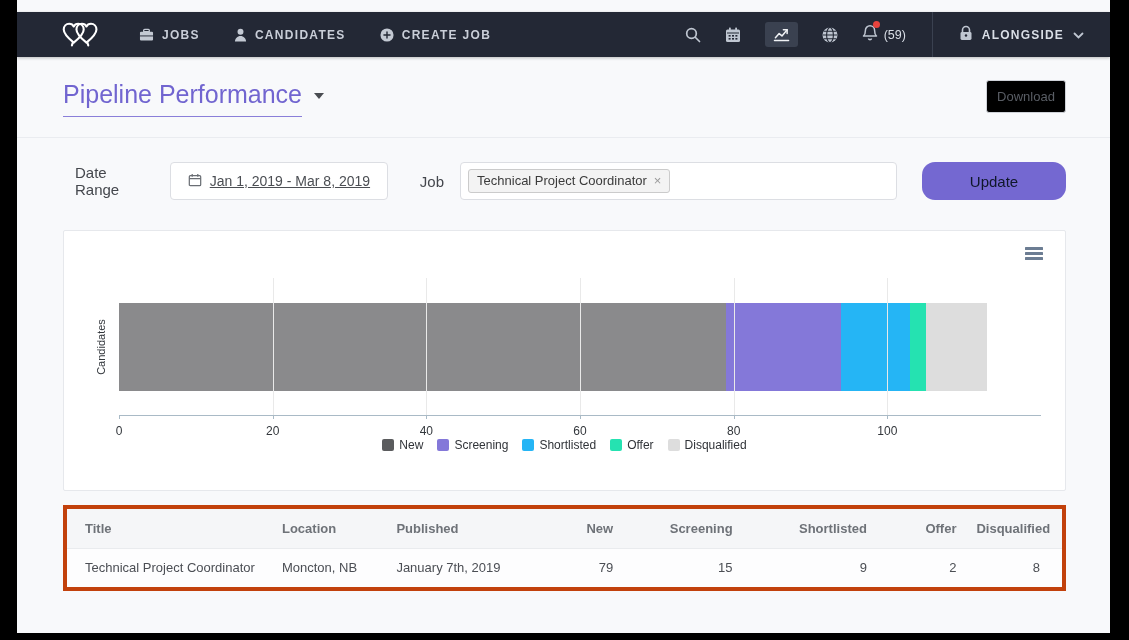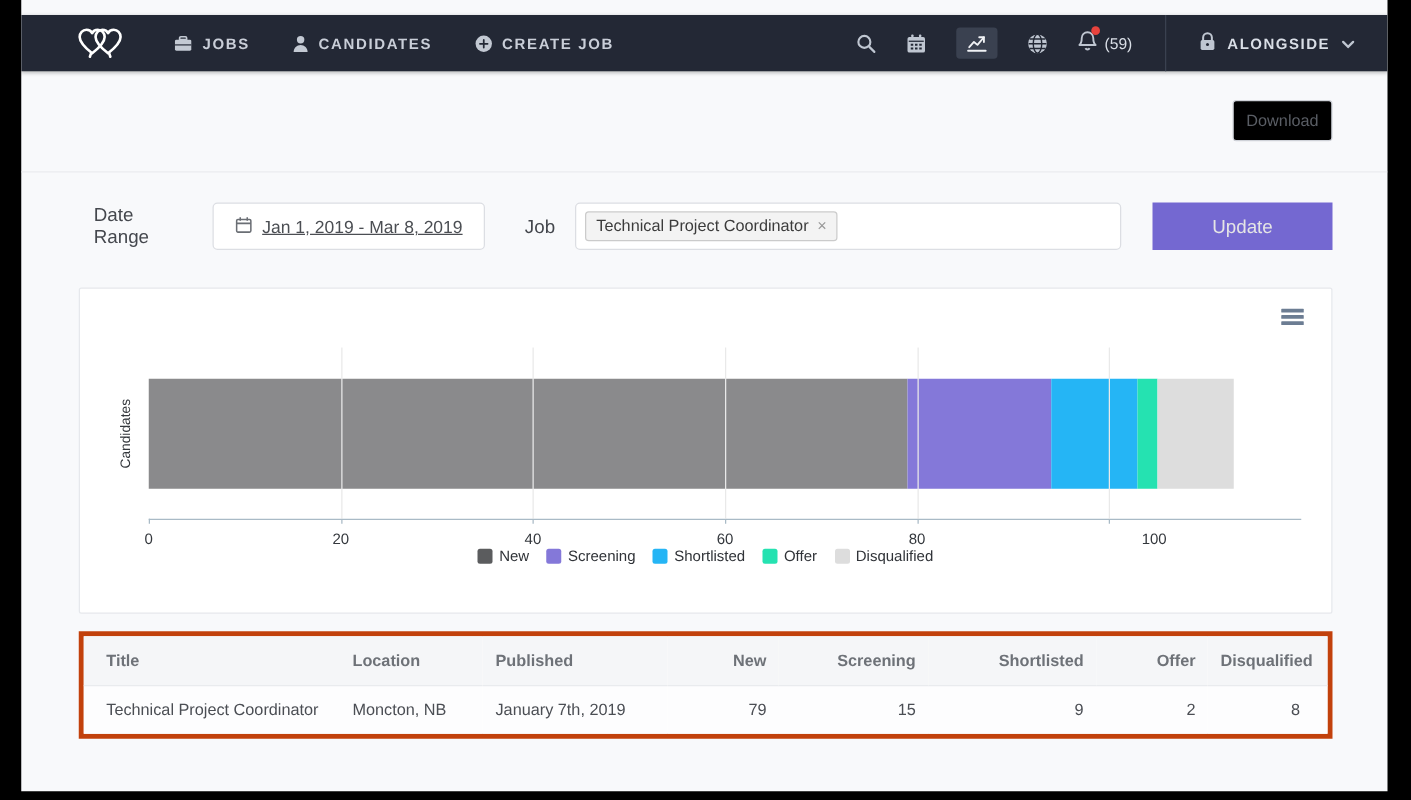--- a/index.html
+++ b/index.html
@@ -40,22 +40,22 @@
   .filter-label { font-size:15px; color:#44474d;margin-left:12px; }
   .date-input { margin-left:16px; width:221px; height:38px; background:#fff; border:1px solid #dcdee3;
                 border-radius:4px; display:flex; align-items:center; justify-content:center; gap:8px;
                 font-size:14px; color:#4b4e53; cursor:pointer;text-decoration:underline; }
   .job-label { margin-left:32px; }
   .job-field { margin-left:16px; width:443px; height:38px; background:#fff; border:1px solid #dcdee3;
                border-radius:4px; display:flex; align-items:center; padding:0 7px; cursor:text; }
   .job-tag { display:flex; align-items:center; gap:7px; background:#f3f3f3; border:1px solid #cbcbcb;
              border-radius:3px; padding:3px 8px 4px 8px; font-size:13px; color:#3b3b3b; }
   .tag-close { color:#999; font-size:13px; cursor:pointer; line-height:1; }
-  .update-btn { margin-left:25px; width:146px; height:38px; background:#7468d1; border:none; border-radius:0;
-                color:#e5e5e5; font-size:15px; font-family:"Liberation Sans",sans-serif; cursor:pointer; }
+  .update-btn { margin-left:25px; width:146px; height:38px; background:#7468d1; border:none; border-radius:13px;
+                color:#0f172a; font-size:15px; font-family:"Liberation Sans",sans-serif; cursor:pointer; }
 
   
   .chart-panel { position:absolute; left:46px; top:230px; width:1003px; height:261px; background:#fff;
                  border:1px solid #e6e8ec; border-radius:2px; }
   .hamburger { position:absolute; top:16px; right:22px; width:18px; cursor:pointer; }
   .hamburger div { height:2.5px; background:#6c7d93; margin-bottom:2.5px; border-radius:0.5px; }
   .plot { position:absolute; left:55px; top:47px; width:922px; height:138px; border-bottom:1px solid #a9bac6; }
   .gridline { position:absolute; top:0; bottom:0; width:1px; background:#e9e9e9; z-index:3; }
   .stack-bar { position:absolute; left:0; top:25px; height:88px; width:100%; display:flex; z-index:1; }
   .seg { height:100%; }
@@ -183,20 +183,24 @@
         <span>ALONGSIDE</span>
         <span>
           <svg width="11" height="7" viewBox="0 0 11 7" fill="none" stroke="#bfc6d1" stroke-width="1.8" stroke-linecap="round">
               <path d="M1.5 1.5 L5.5 5.5 L9.5 1.5"></path>
             </svg>
         </span>
       </span>
     </div>
   </div>
 
+  <div class="title-row">
+    <span class="page-title">Pipeline Performance</span>
+    <span class="title-caret"></span>
+  </div>
   <button class="download-btn">Download</button>
   <div class="header-divider"></div>
 
   <div class="filters">
     <span class="filter-label">Date Range</span>
     <div class="date-input">
       <span>
         <svg width="14" height="14" viewBox="0 0 16 16" fill="none" stroke="#6a6e74" stroke-width="1.4">
             <rect x="1.5" y="3" width="13" height="11.5" rx="1.2"></rect>
             <path d="M1.5 6.5h13M4.8 1v3.2M11.2 1v3.2"></path>
@@ -231,21 +235,21 @@
         <div class="tick-mark" style="left: 33.3333%;"></div>
         <div class="tick-label" style="left: 33.3333%;">40</div>
         <div class="gridline" style="left: 50%;"></div>
         <div class="tick-mark" style="left: 50%;"></div>
         <div class="tick-label" style="left: 50%;">60</div>
         <div class="gridline" style="left: 66.6667%;"></div>
         <div class="tick-mark" style="left: 66.6667%;"></div>
         <div class="tick-label" style="left: 66.6667%;">80</div>
         <div class="gridline" style="left: 83.3333%;"></div>
         <div class="tick-mark" style="left: 83.3333%;"></div>
-        <div class="tick-label" style="left: 83.3333%; margin-left: 36px;">100</div>
+        <div class="tick-label" style="left: 83.3333%;">100</div>
         <div class="stack-bar">
           <div class="seg" style="width: 65.8333%; background: rgb(138, 138, 140);"></div>
           <div class="seg" style="width: 12.5%; background: rgb(132, 120, 217);"></div>
           <div class="seg" style="width: 7.5%; background: rgb(37, 181, 245);"></div>
           <div class="seg" style="width: 1.66667%; background: rgb(37, 226, 177);"></div>
           <div class="seg" style="width: 6.66667%; background: rgb(221, 221, 221);"></div>
         </div>
       </div>
     <div class="legend">
         <div class="legend-item">

